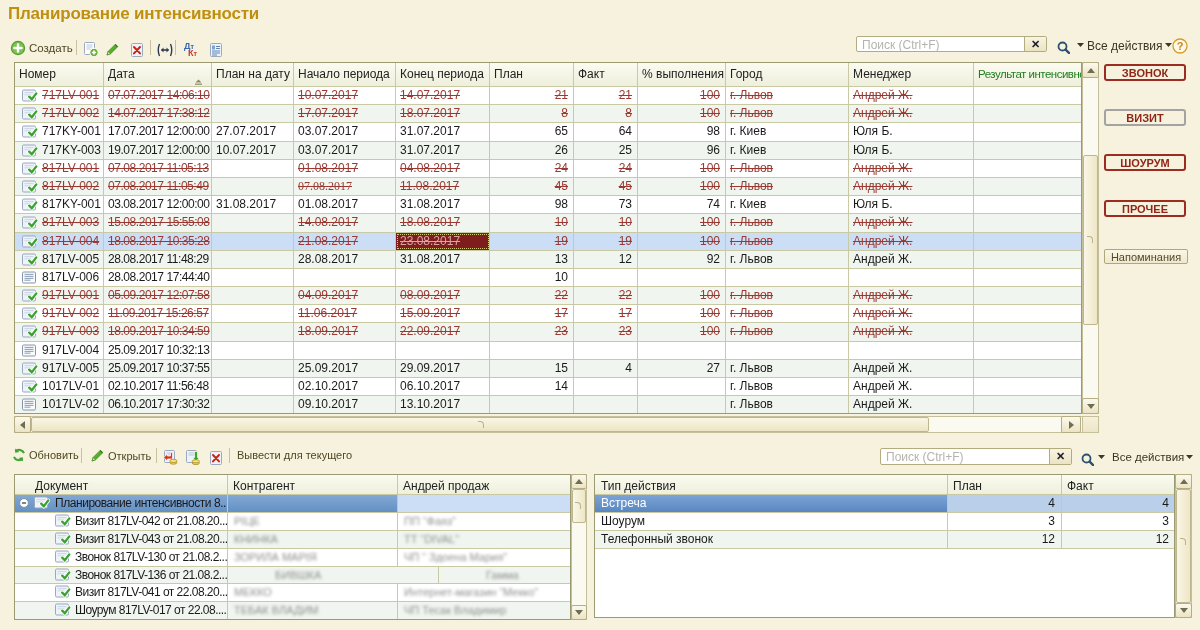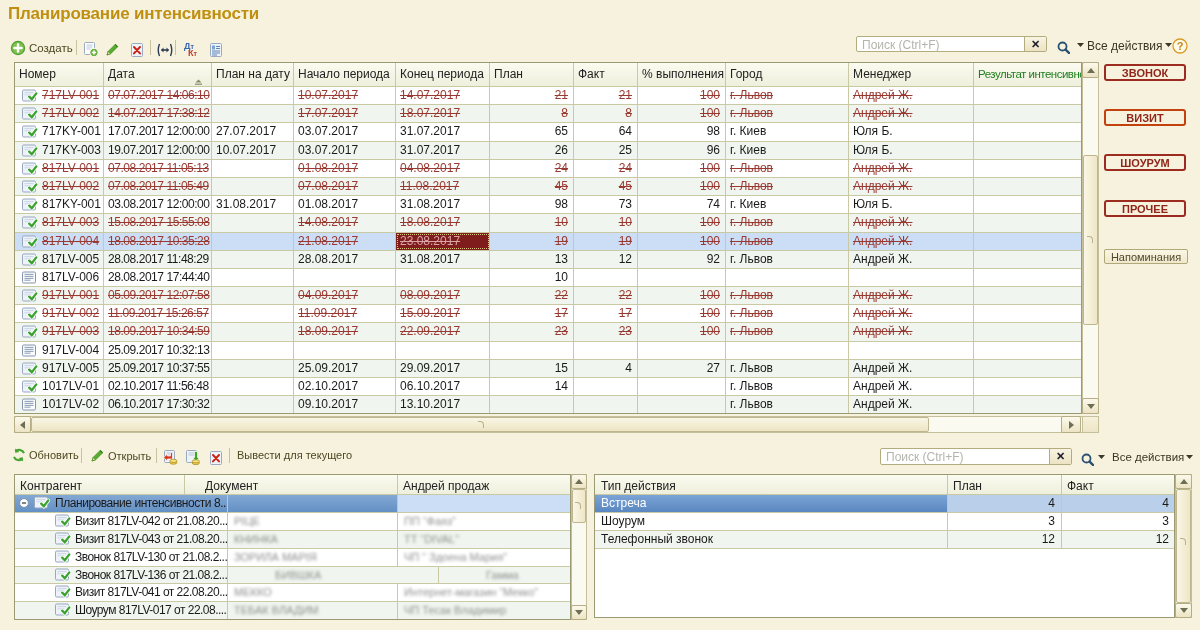--- a/index.html
+++ b/index.html
@@ -192,21 +192,21 @@
 <div class="mrow" style="height:17.2px;background:#f0f6ef;">
 <div class="mc" style="width:89px;padding-left:4px;"><span style="margin:0 4px 0 3px;display:inline-block;vertical-align:-3px;"><svg width="16" height="13" viewBox="0 0 16 13" style="">
             <rect x="0.5" y="1" width="13" height="11" rx="1.2" fill="#eef2f9" stroke="#96a7bf"></rect>
             <line x1="2.5" y1="3.6" x2="11.5" y2="3.6" stroke="#ccd6e4" stroke-width="1"></line>
             <line x1="2.5" y1="5.8" x2="9" y2="5.8" stroke="#ccd6e4" stroke-width="1"></line>
             <path d="M7.2 7.6 L9.8 10.2 L14.3 4.4" stroke="#fff" stroke-width="3.8" fill="none" stroke-linecap="round"></path>
             <path d="M7.2 7.6 L9.8 10.2 L14.3 4.4" stroke="#3aa32e" stroke-width="2.3" fill="none" stroke-linecap="round"></path>
           </svg></span><span class="strike">817LV-002</span></div>
 <div class="mc" style="width:108px;padding-left:4px;letter-spacing:-0.45px;"><span class="strike">07.08.2017 11:05:49</span></div>
 <div class="mc" style="width:82px;padding-left:4px;"><span class="strike"></span></div>
-<div class="mc" style="width:102px;padding-left:4px;"><span class="strike">07.08.2017</span></div>
+<div class="mc" style="width:102px;padding-left:4px;font-family:Liberation Serif, serif;"><span class="strike">07.08.2017</span></div>
 <div class="mc" style="width:94px;padding-left:4px;"><span class="strike">11.08.2017</span></div>
 <div class="mc" style="width:84px;text-align:right;padding-right:5px;"><span class="strike">45</span></div>
 <div class="mc" style="width:64px;text-align:right;padding-right:5px;"><span class="strike">45</span></div>
 <div class="mc" style="width:88px;text-align:right;padding-right:5px;"><span class="strike">100</span></div>
 <div class="mc" style="width:123px;padding-left:4px;"><span class="strike">г. Львов</span></div>
 <div class="mc" style="width:125px;padding-left:4px;"><span class="strike">Андрей Ж.</span></div>
 <div class="mc" style="width:109px;padding-left:4px;"><span class="strike"></span></div>
 </div>
 <div class="mrow" style="height:17.2px;background:#fff;">
 <div class="mc" style="width:89px;padding-left:4px;"><span style="margin:0 4px 0 3px;display:inline-block;vertical-align:-3px;"><svg width="16" height="13" viewBox="0 0 16 13" style="">
@@ -325,21 +325,21 @@
 <div class="mrow" style="height:17.2px;background:#fff;">
 <div class="mc" style="width:89px;padding-left:4px;"><span style="margin:0 4px 0 3px;display:inline-block;vertical-align:-3px;"><svg width="16" height="13" viewBox="0 0 16 13" style="">
             <rect x="0.5" y="1" width="13" height="11" rx="1.2" fill="#eef2f9" stroke="#96a7bf"></rect>
             <line x1="2.5" y1="3.6" x2="11.5" y2="3.6" stroke="#ccd6e4" stroke-width="1"></line>
             <line x1="2.5" y1="5.8" x2="9" y2="5.8" stroke="#ccd6e4" stroke-width="1"></line>
             <path d="M7.2 7.6 L9.8 10.2 L14.3 4.4" stroke="#fff" stroke-width="3.8" fill="none" stroke-linecap="round"></path>
             <path d="M7.2 7.6 L9.8 10.2 L14.3 4.4" stroke="#3aa32e" stroke-width="2.3" fill="none" stroke-linecap="round"></path>
           </svg></span><span class="strike">917LV-002</span></div>
 <div class="mc" style="width:108px;padding-left:4px;letter-spacing:-0.45px;"><span class="strike">11.09.2017 15:26:57</span></div>
 <div class="mc" style="width:82px;padding-left:4px;"><span class="strike"></span></div>
-<div class="mc" style="width:102px;padding-left:4px;"><span class="strike">11.09.2017</span></div>
+<div class="mc" style="width:102px;padding-left:4px;"><span class="strike">11.06.2017</span></div>
 <div class="mc" style="width:94px;padding-left:4px;"><span class="strike">15.09.2017</span></div>
 <div class="mc" style="width:84px;text-align:right;padding-right:5px;"><span class="strike">17</span></div>
 <div class="mc" style="width:64px;text-align:right;padding-right:5px;"><span class="strike">17</span></div>
 <div class="mc" style="width:88px;text-align:right;padding-right:5px;"><span class="strike">100</span></div>
 <div class="mc" style="width:123px;padding-left:4px;"><span class="strike">г. Львов</span></div>
 <div class="mc" style="width:125px;padding-left:4px;"><span class="strike">Андрей Ж.</span></div>
 <div class="mc" style="width:109px;padding-left:4px;"><span class="strike"></span></div>
 </div>
 <div class="mrow" style="height:17.2px;background:#f0f6ef;">
 <div class="mc" style="width:89px;padding-left:4px;"><span style="margin:0 4px 0 3px;display:inline-block;vertical-align:-3px;"><svg width="16" height="13" viewBox="0 0 16 13" style="">
@@ -458,21 +458,21 @@
   </div>
 <div style="position:absolute;left:31px;top:417px;width:898px;height:15px;background:linear-gradient(#faf6e6,#ece4c2);border:1px solid #bdb68e;border-radius:2px;box-sizing:border-box;"></div>
 <div style="position:absolute;left:478px;top:421px;width:5px;height:6px;border:1px solid #b9b28c;border-bottom:none;border-left:none;border-radius:0 4px 0 0;"></div>
 <div style="position:absolute;left:1061px;top:416px;width:20px;height:17px;background:linear-gradient(#fcf9ec,#ece4c4);border:1px solid #b5ae85;border-radius:2px;display:flex;align-items:center;justify-content:center;box-sizing:border-box;">
     <svg width="5" height="8" viewBox="0 0 5 8" style="">
       <polygon points="0,0 0,8 5,4.0" fill="#6e6e52"></polygon>
     </svg>
   </div>
 <div style="position:absolute;left:1082px;top:416px;width:17px;height:17px;background:linear-gradient(#f6f1db,#ede5c6);border:1px solid #c5bf9c;box-sizing:border-box;"></div>
 <div style="position:absolute;left:1104px;top:64px;width:82px;height:17px;border:2px solid #9c2b20;border-radius:3px;box-sizing:border-box;display:flex;align-items:center;justify-content:center;font-size:11px;font-weight:bold;color:#8f2619;">ЗВОНОК</div>
-<div style="position:absolute;left:1104px;top:109px;width:82px;height:17px;border:2px solid #c2410c;border-radius:3px;box-sizing:border-box;display:flex;align-items:center;justify-content:center;font-size:11px;font-weight:bold;color:#8f2619;">ВИЗИТ</div>
+<div style="position:absolute;left:1104px;top:109px;width:82px;height:17px;border:2px solid #a3a3a3;border-radius:3px;box-sizing:border-box;display:flex;align-items:center;justify-content:center;font-size:11px;font-weight:bold;color:#8f2619;">ВИЗИТ</div>
 <div style="position:absolute;left:1104px;top:154px;width:82px;height:17px;border:2px solid #9c2b20;border-radius:3px;box-sizing:border-box;display:flex;align-items:center;justify-content:center;font-size:11px;font-weight:bold;color:#8f2619;">ШОУРУМ</div>
 <div style="position:absolute;left:1104px;top:200px;width:82px;height:17px;border:2px solid #9c2b20;border-radius:3px;box-sizing:border-box;display:flex;align-items:center;justify-content:center;font-size:11px;font-weight:bold;color:#8f2619;">ПРОЧЕЕ</div>
 <div style="position:absolute;left:1104px;top:249px;width:84px;height:15px;border:1px solid #b0a878;border-radius:2px;box-sizing:border-box;background:linear-gradient(#faf6e4,#efe8cc);display:flex;align-items:center;justify-content:center;font-size:11px;color:#52492c;">Напоминания</div>
 <div style="position:absolute;left:12px;top:448px;display:flex;align-items:center;color:#4e4722;font-size:11px;">
     <svg width="14" height="14" viewBox="0 0 14 14" style="vertical-align:-3px">
       <path d="M12 5.2 A5.2 5.2 0 0 0 3.4 3.4" stroke="#3fa32d" stroke-width="2" fill="none"></path>
       <path d="M3.2 0.4 L3.2 4.8 L7.4 4.0 Z" fill="#3fa32d"></path>
       <path d="M2 8.8 A5.2 5.2 0 0 0 10.6 10.6" stroke="#3fa32d" stroke-width="2" fill="none"></path>
       <path d="M10.8 13.6 L10.8 9.2 L6.6 10 Z" fill="#3fa32d"></path>
     </svg>
@@ -522,22 +522,22 @@
     </svg></div>
 <div style="position:absolute;left:1098px;top:455px;line-height:0;"><svg width="7" height="4" viewBox="0 0 7 4" style="vertical-align:1px">
       <polygon points="0,0 7,0 3.5,4" fill="#3a3a2a"></polygon>
     </svg></div>
 <div style="position:absolute;left:1112px;top:451px;font-size:11.5px;color:#3a3524;">Все действия</div>
 <div style="position:absolute;left:1186px;top:455px;line-height:0;"><svg width="7" height="4" viewBox="0 0 7 4" style="vertical-align:1px">
       <polygon points="0,0 7,0 3.5,4" fill="#3a3a2a"></polygon>
     </svg></div>
 <div style="position:absolute;left:14px;top:474px;width:557px;height:146px;border:1px solid #9b9b73;box-sizing:border-box;background:#fff;overflow:hidden;">
 <div class="mrow" style="height:19px;background:linear-gradient(#fbfbf0,#eeefdc);">
+      <div class="mc h" style="width:213px;padding-left:20px;">Документ</div>
       <div class="mc h" style="width:170px;padding-left:5px;">Контрагент</div>
-      <div class="mc h" style="width:213px;padding-left:20px;">Документ</div>
       <div class="mc h" style="width:174px;padding-left:5px;">Андрей продаж</div>
     </div>
 <div class="mrow" style="height:16.9px;">
       <div class="mc" style="width:213px;background:linear-gradient(#83a8d4,#6390c4);padding-left:4px;letter-spacing:-0.45px;"><span style="margin-right:5px;"><svg width="10" height="10" viewBox="0 0 10 10" style="vertical-align:-1px">
             <circle cx="5" cy="5" r="4.4" fill="#ffffff" stroke="#8191a2"></circle>
             <line x1="2.9" y1="5" x2="7.1" y2="5" stroke="#3c4650" stroke-width="1.3"></line>
           </svg></span><span style="margin-right:5px;display:inline-block;vertical-align:-2px;"><svg width="16" height="13" viewBox="0 0 16 13" style="">
             <rect x="0.5" y="1" width="13" height="11" rx="1.2" fill="#eef2f9" stroke="#96a7bf"></rect>
             <line x1="2.5" y1="3.6" x2="11.5" y2="3.6" stroke="#ccd6e4" stroke-width="1"></line>
             <line x1="2.5" y1="5.8" x2="9" y2="5.8" stroke="#ccd6e4" stroke-width="1"></line>

